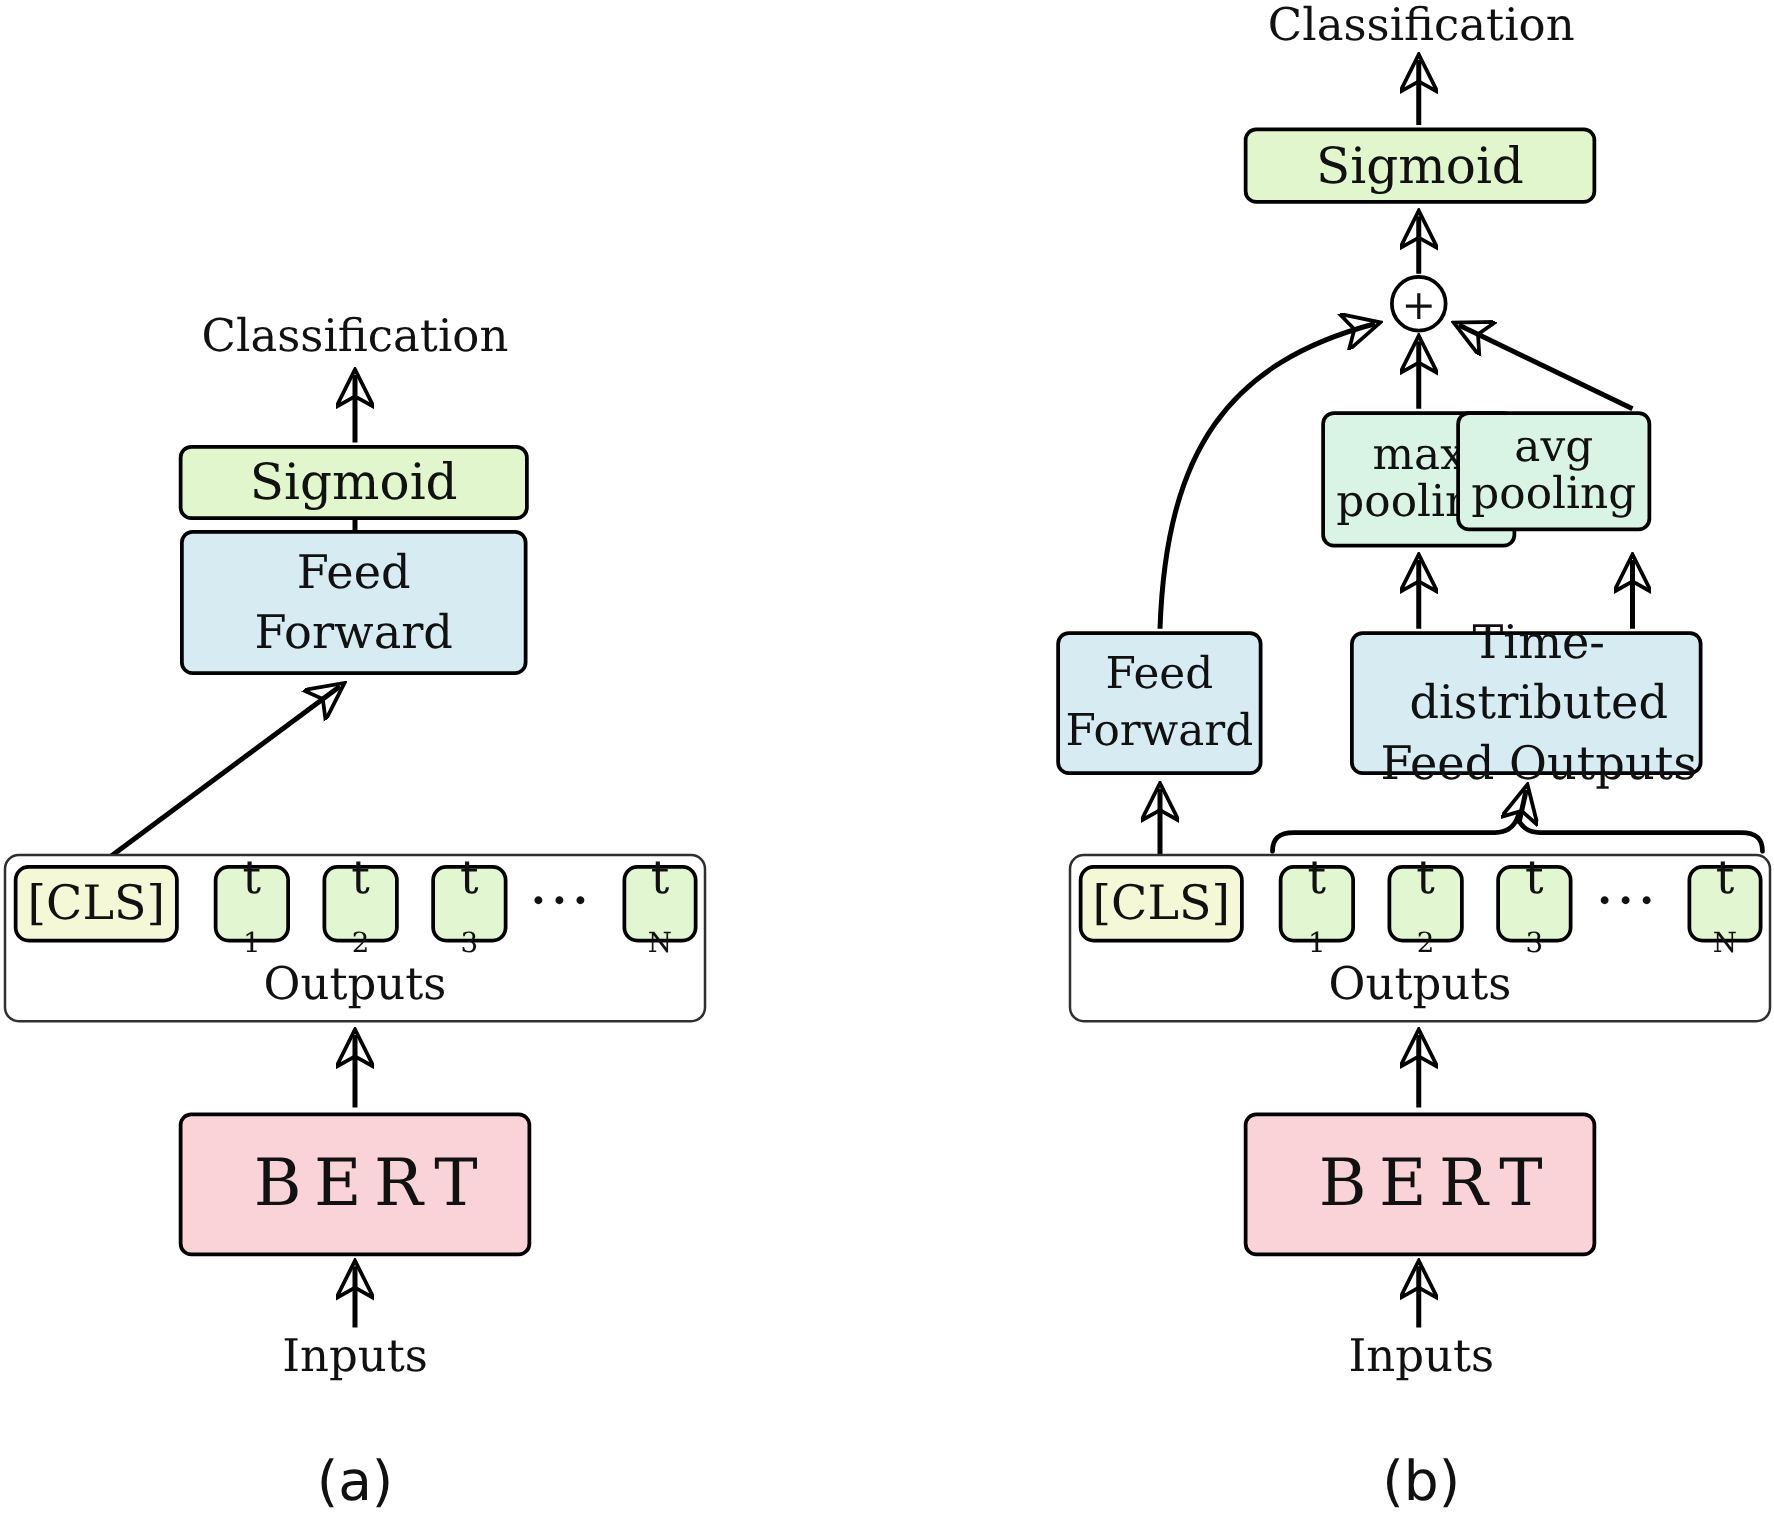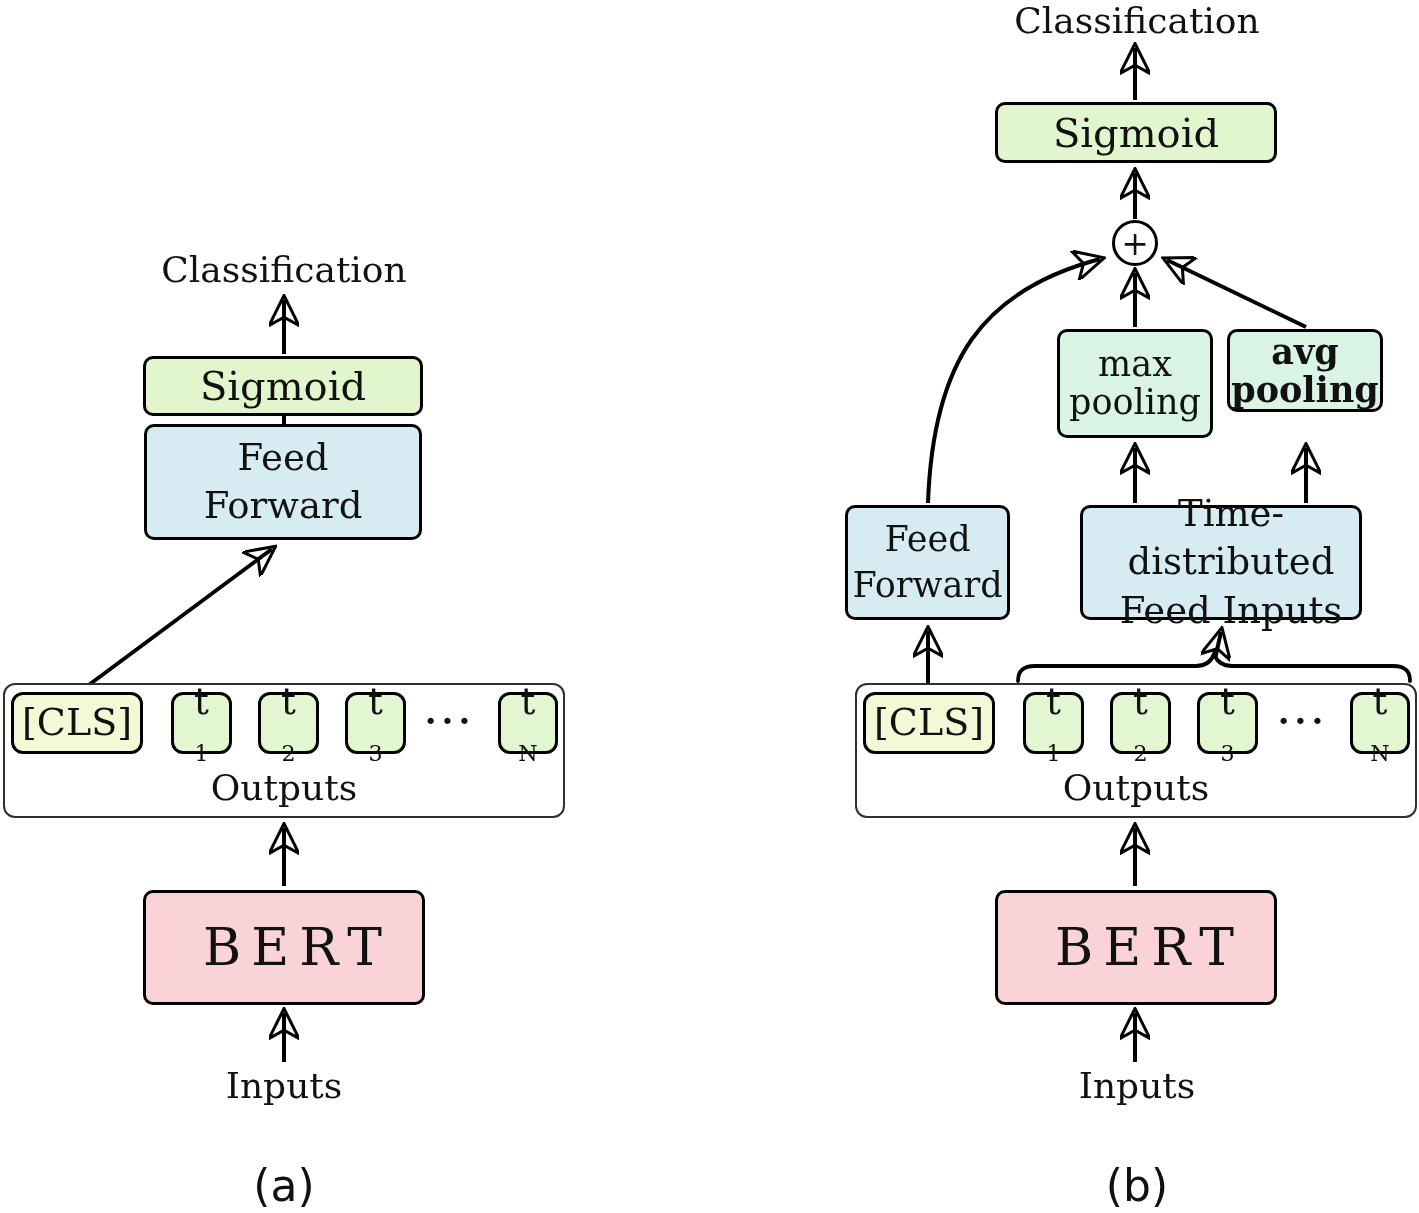--- a/index.html
+++ b/index.html
@@ -125,33 +125,33 @@
   </div>
 
   <div class="plusnode" style="left:1112px; top:220px;">
     <span>+</span>
   </div>
 
   <div class="box pool" style="left:1057px; top:329px; width:156px; height:109px;">
     <span>max</span>
     <span>pooling</span>
   </div>
-  <div class="box pool" style="left:1227px; top:329px; width:156px; height:83px;font-weight:bold;">
+  <div class="box pool" style="left:1165px; top:329px; width:156px; height:96px;">
     <span>avg</span>
     <span>pooling</span>
   </div>
 
   <div class="box ffwd" style="left:845px; top:505px; width:165px; height:115px; font-size:35px;">
     <span>Feed</span>
     <span>Forward</span>
   </div>
 
   <div class="box ffwd" style="left:1080px; top:505px; width:282px; height:115px;padding-left:20px;">
     <span>Time-distributed</span>
-    <span>Feed Inputs</span>
+    <span>Feed Outputs</span>
   </div>
 
   <div class="container-row" style="left:855px; top:683px; width:562px; height:135px;"></div>
 
   <div class="box cls" style="left:863px; top:692px; width:132px; height:62px;">
     <span>[CLS]</span>
   </div>
   <div class="box token" style="left:1023px; top:692px; width:61px; height:62px;">
     <span><span>t</span><sub>1</sub></span>
   </div>

